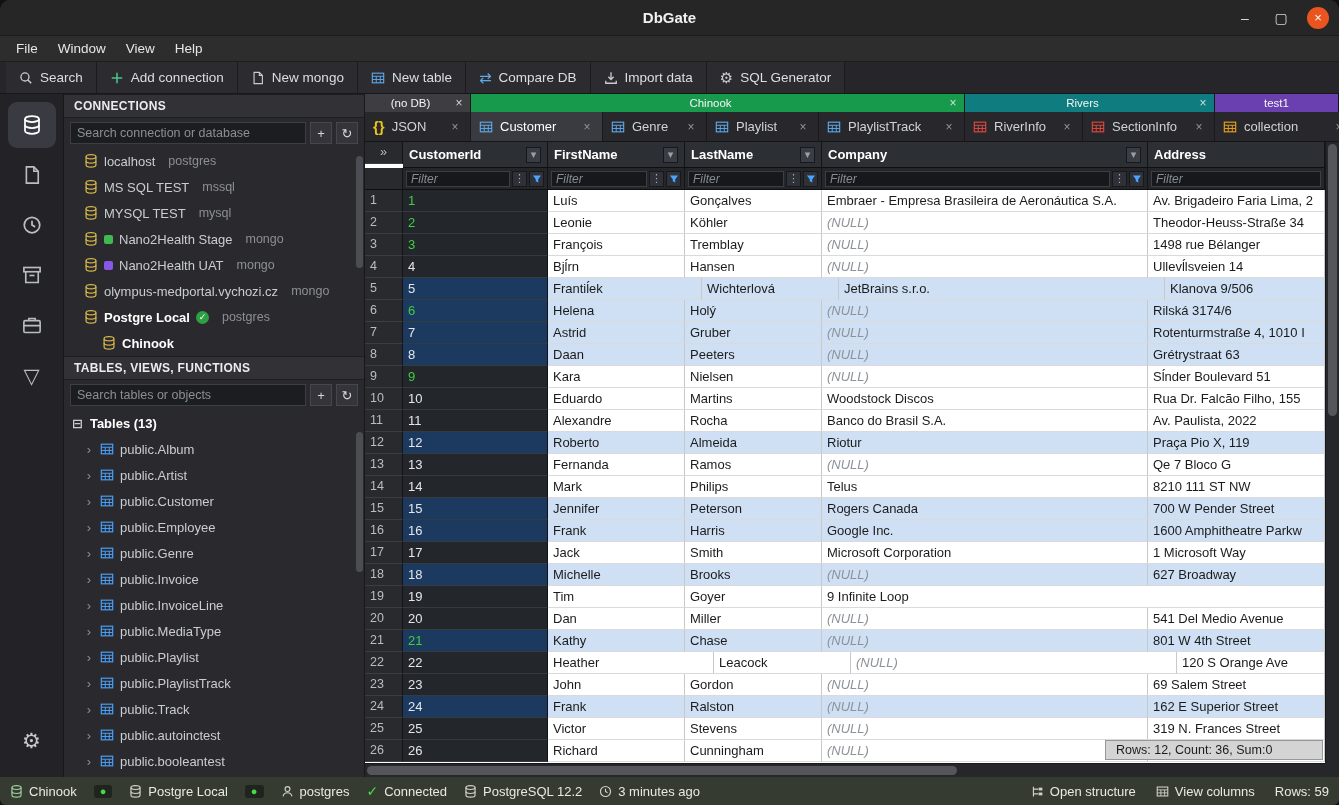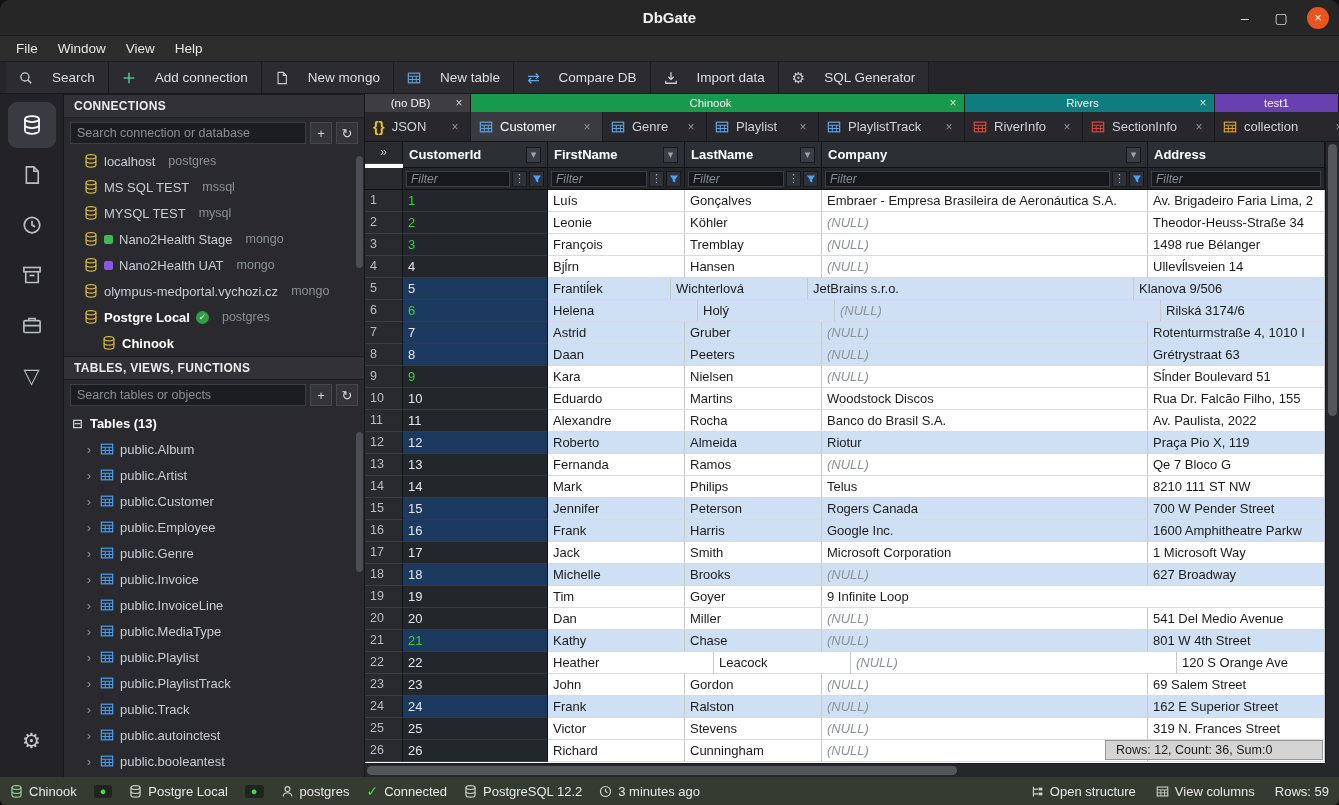--- a/index.html
+++ b/index.html
@@ -14,21 +14,21 @@
   .win-controls{margin-left:auto;display:flex;align-items:center;gap:16px;padding-right:10px;z-index:2;}
   .winbtn{color:#d8d8d8;font-size:14px;width:20px;text-align:center;cursor:default;}
   .winbtn.close{background:#e9541f;color:#fff;width:22px;height:22px;border-radius:50%;display:inline-flex;align-items:center;justify-content:center;font-size:13px;}
 
   
   .menubar{height:26px;background:#2d2d2d;display:flex;align-items:center;padding-left:6px;border-bottom:1px solid #1d1d1d;}
   .menu-item{padding:3px 10px;font-size:13.5px;color:#e6e6e6;}
 
   
   .toolbar{height:32px;background:#26262a;display:flex;align-items:stretch;padding-left:6px;border-bottom:1px solid #18181b;}
-  .tbtn{display:flex;align-items:center;gap:19px;padding:0 13px;font-size:13.5px;color:#dcdee2;background:#2b2b30;border-right:1px solid #1b1b1e;white-space:nowrap;}
+  .tbtn{display:flex;align-items:center;gap:7px;padding:0 13px;font-size:13.5px;color:#dcdee2;background:#2b2b30;border-right:1px solid #1b1b1e;white-space:nowrap;}
   .toolbar-right{margin-left:auto;display:flex;align-items:stretch;}
 
   
   .main{position:absolute;top:94px;left:0;right:0;bottom:28px;display:flex;}
   .activitybar{width:64px;background:#232327;display:flex;flex-direction:column;align-items:center;padding-top:8px;border-right:1px solid #18181b;}
   .abtn{width:48px;height:46px;display:flex;align-items:center;justify-content:center;color:#b9bdc4;margin-bottom:4px;border-radius:9px;}
   .abtn.active{background:#3a3a42;color:#fff;}
   .abtn.bottom{margin-top:auto;margin-bottom:14px;}
 
   
@@ -600,29 +600,29 @@
                 <div class="rownum cellbase">4</div>
                 <div class="cellbase idcell">4</div>
                 <div class="cellbase cell" style="width:137px">Bjĺrn</div>
                 <div class="cellbase cell" style="width:137px">Hansen</div>
                 <div class="cellbase cell null" style="width:326px">(NULL)</div>
                 <div class="cellbase cell last">Ullevĺlsveien 14</div>
               </div>
               <div class="grid-row sel">
                 <div class="rownum cellbase">5</div>
                 <div class="cellbase idcell">5</div>
-                <div class="cellbase cell" style="width:123px">Frantiĺek</div>
+                <div class="cellbase cell" style="width:154px">Frantiĺek</div>
                 <div class="cellbase cell" style="width:137px">Wichterlová</div>
                 <div class="cellbase cell" style="width:326px">JetBrains s.r.o.</div>
                 <div class="cellbase cell last">Klanova 9/506</div>
               </div>
               <div class="grid-row sel">
                 <div class="rownum cellbase">6</div>
                 <div class="cellbase idcell green">6</div>
-                <div class="cellbase cell" style="width:150px">Helena</div>
+                <div class="cellbase cell" style="width:137px">Helena</div>
                 <div class="cellbase cell" style="width:137px">Holý</div>
                 <div class="cellbase cell null" style="width:326px">(NULL)</div>
                 <div class="cellbase cell last">Rilská 3174/6</div>
               </div>
               <div class="grid-row sel">
                 <div class="rownum cellbase">7</div>
                 <div class="cellbase idcell">7</div>
                 <div class="cellbase cell" style="width:137px">Astrid</div>
                 <div class="cellbase cell" style="width:137px">Gruber</div>
                 <div class="cellbase cell null" style="width:326px">(NULL)</div>

